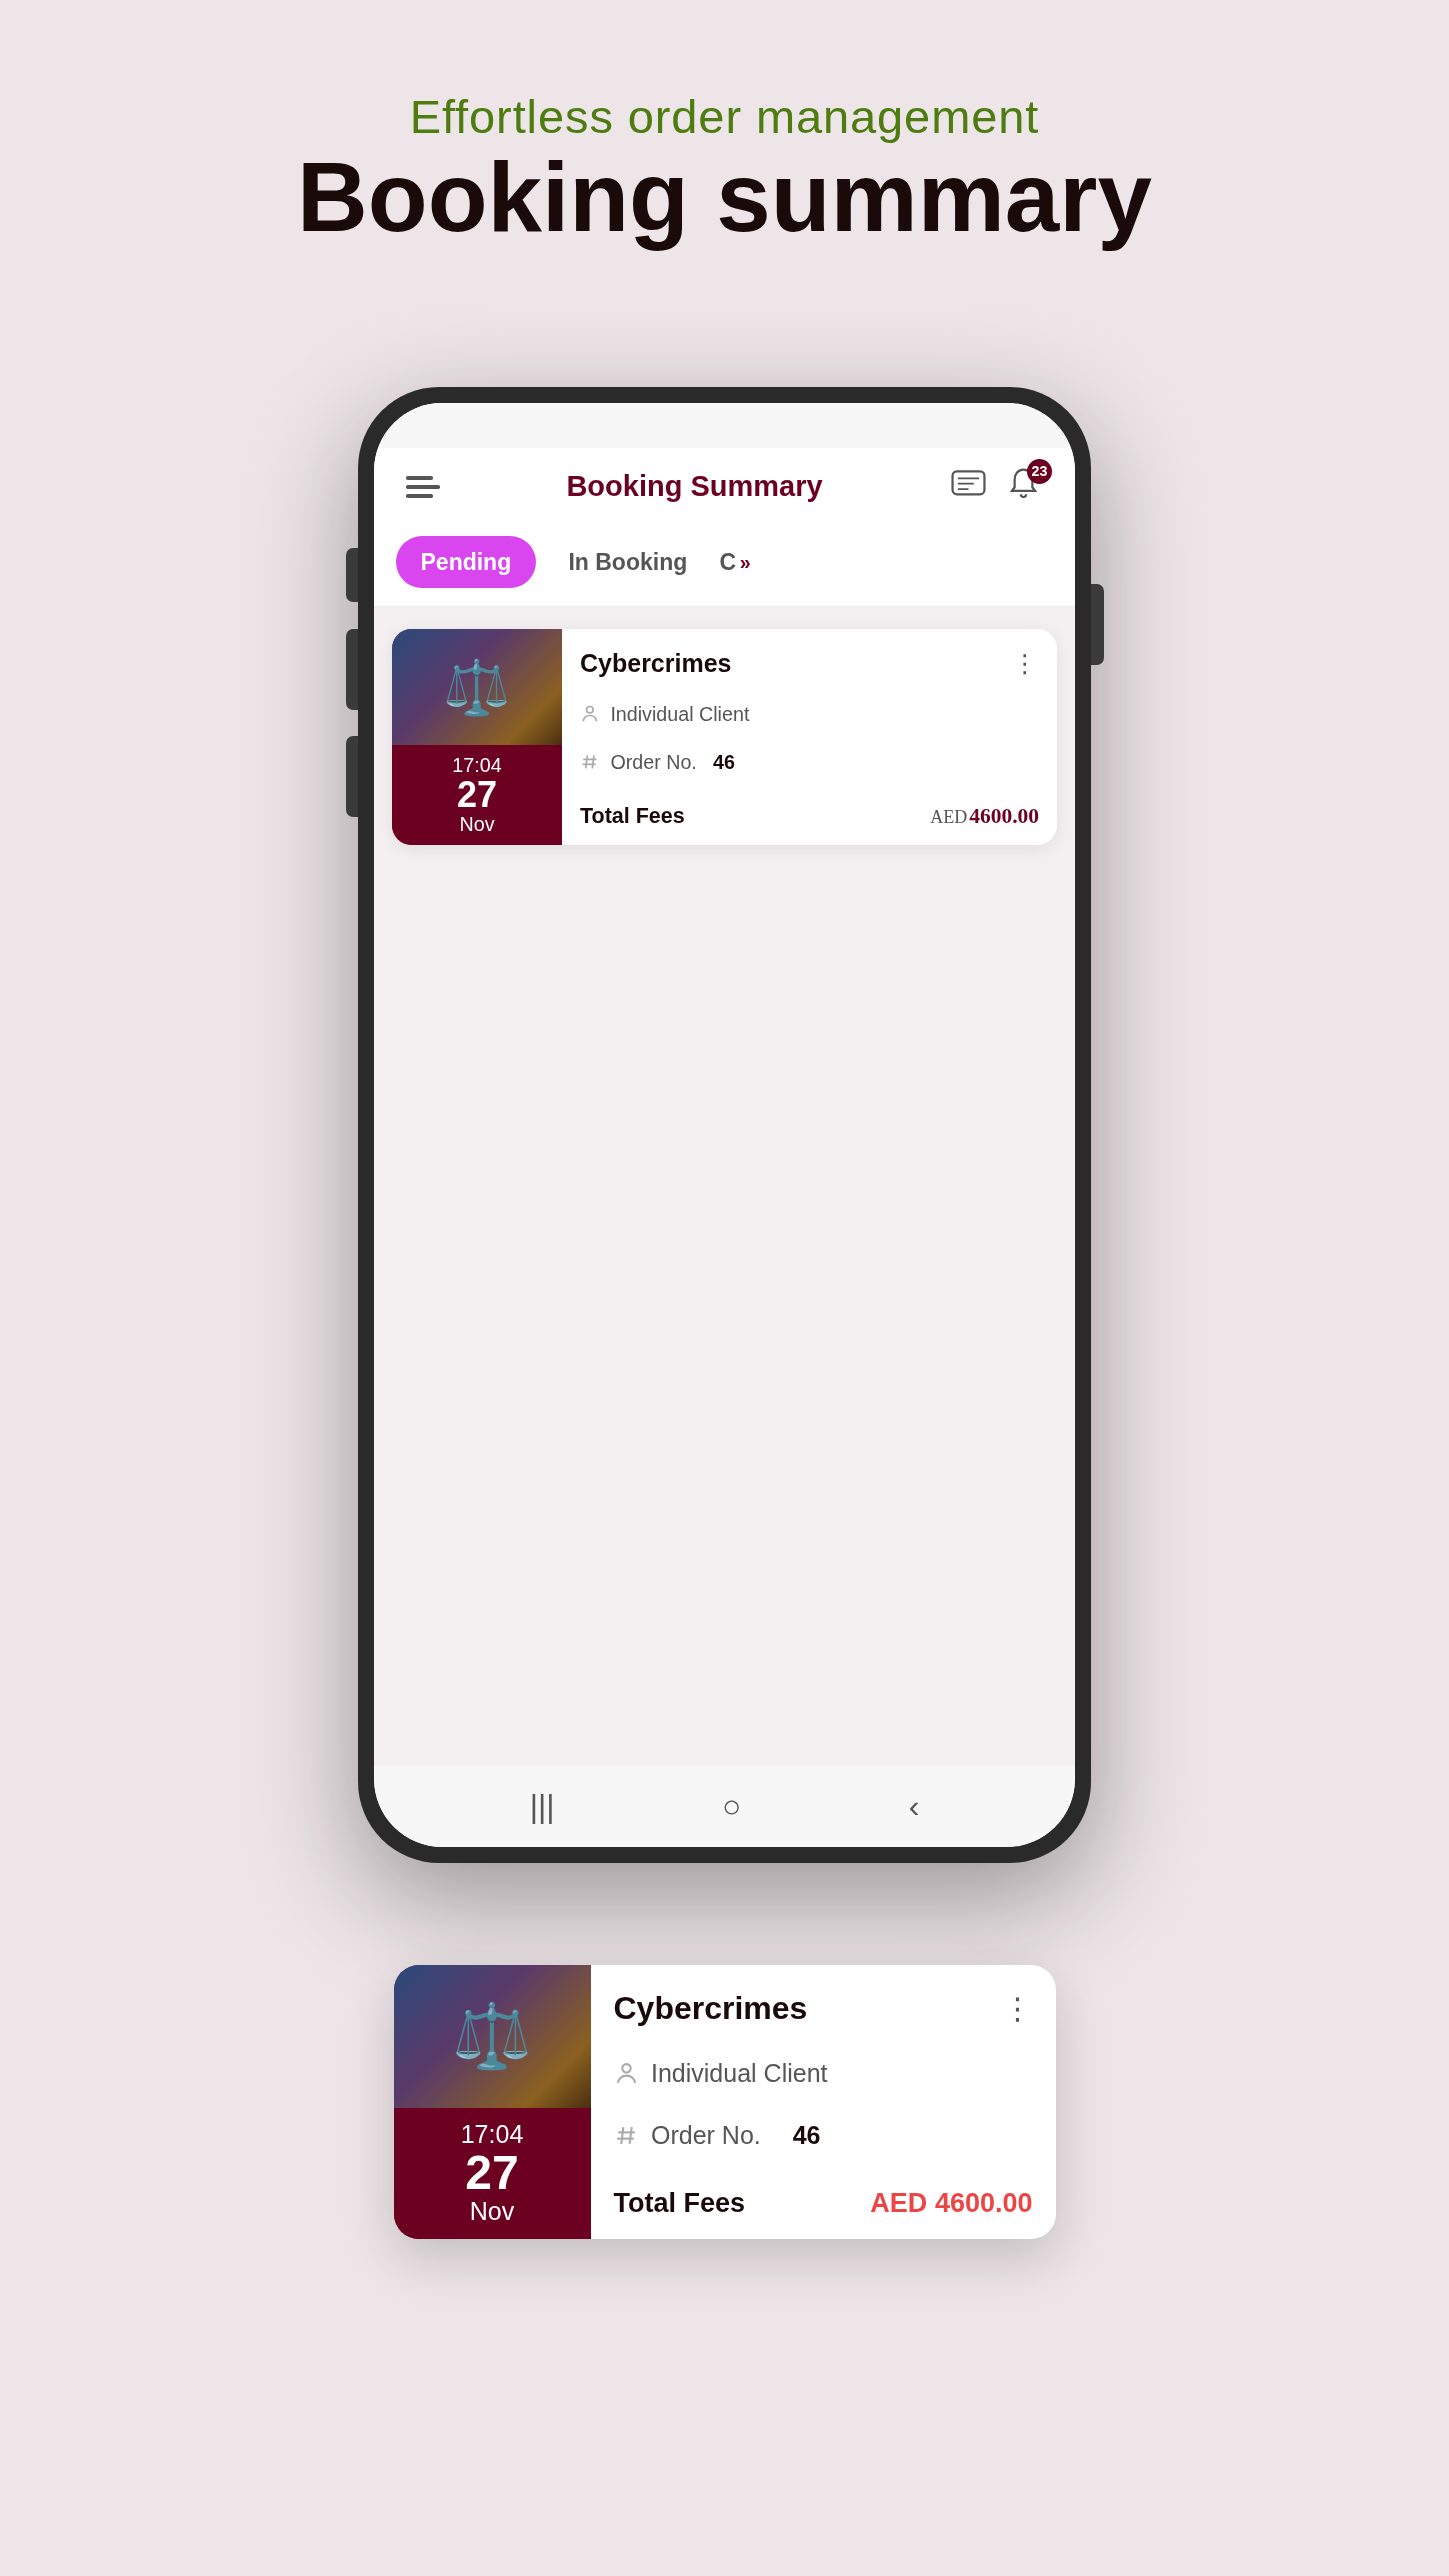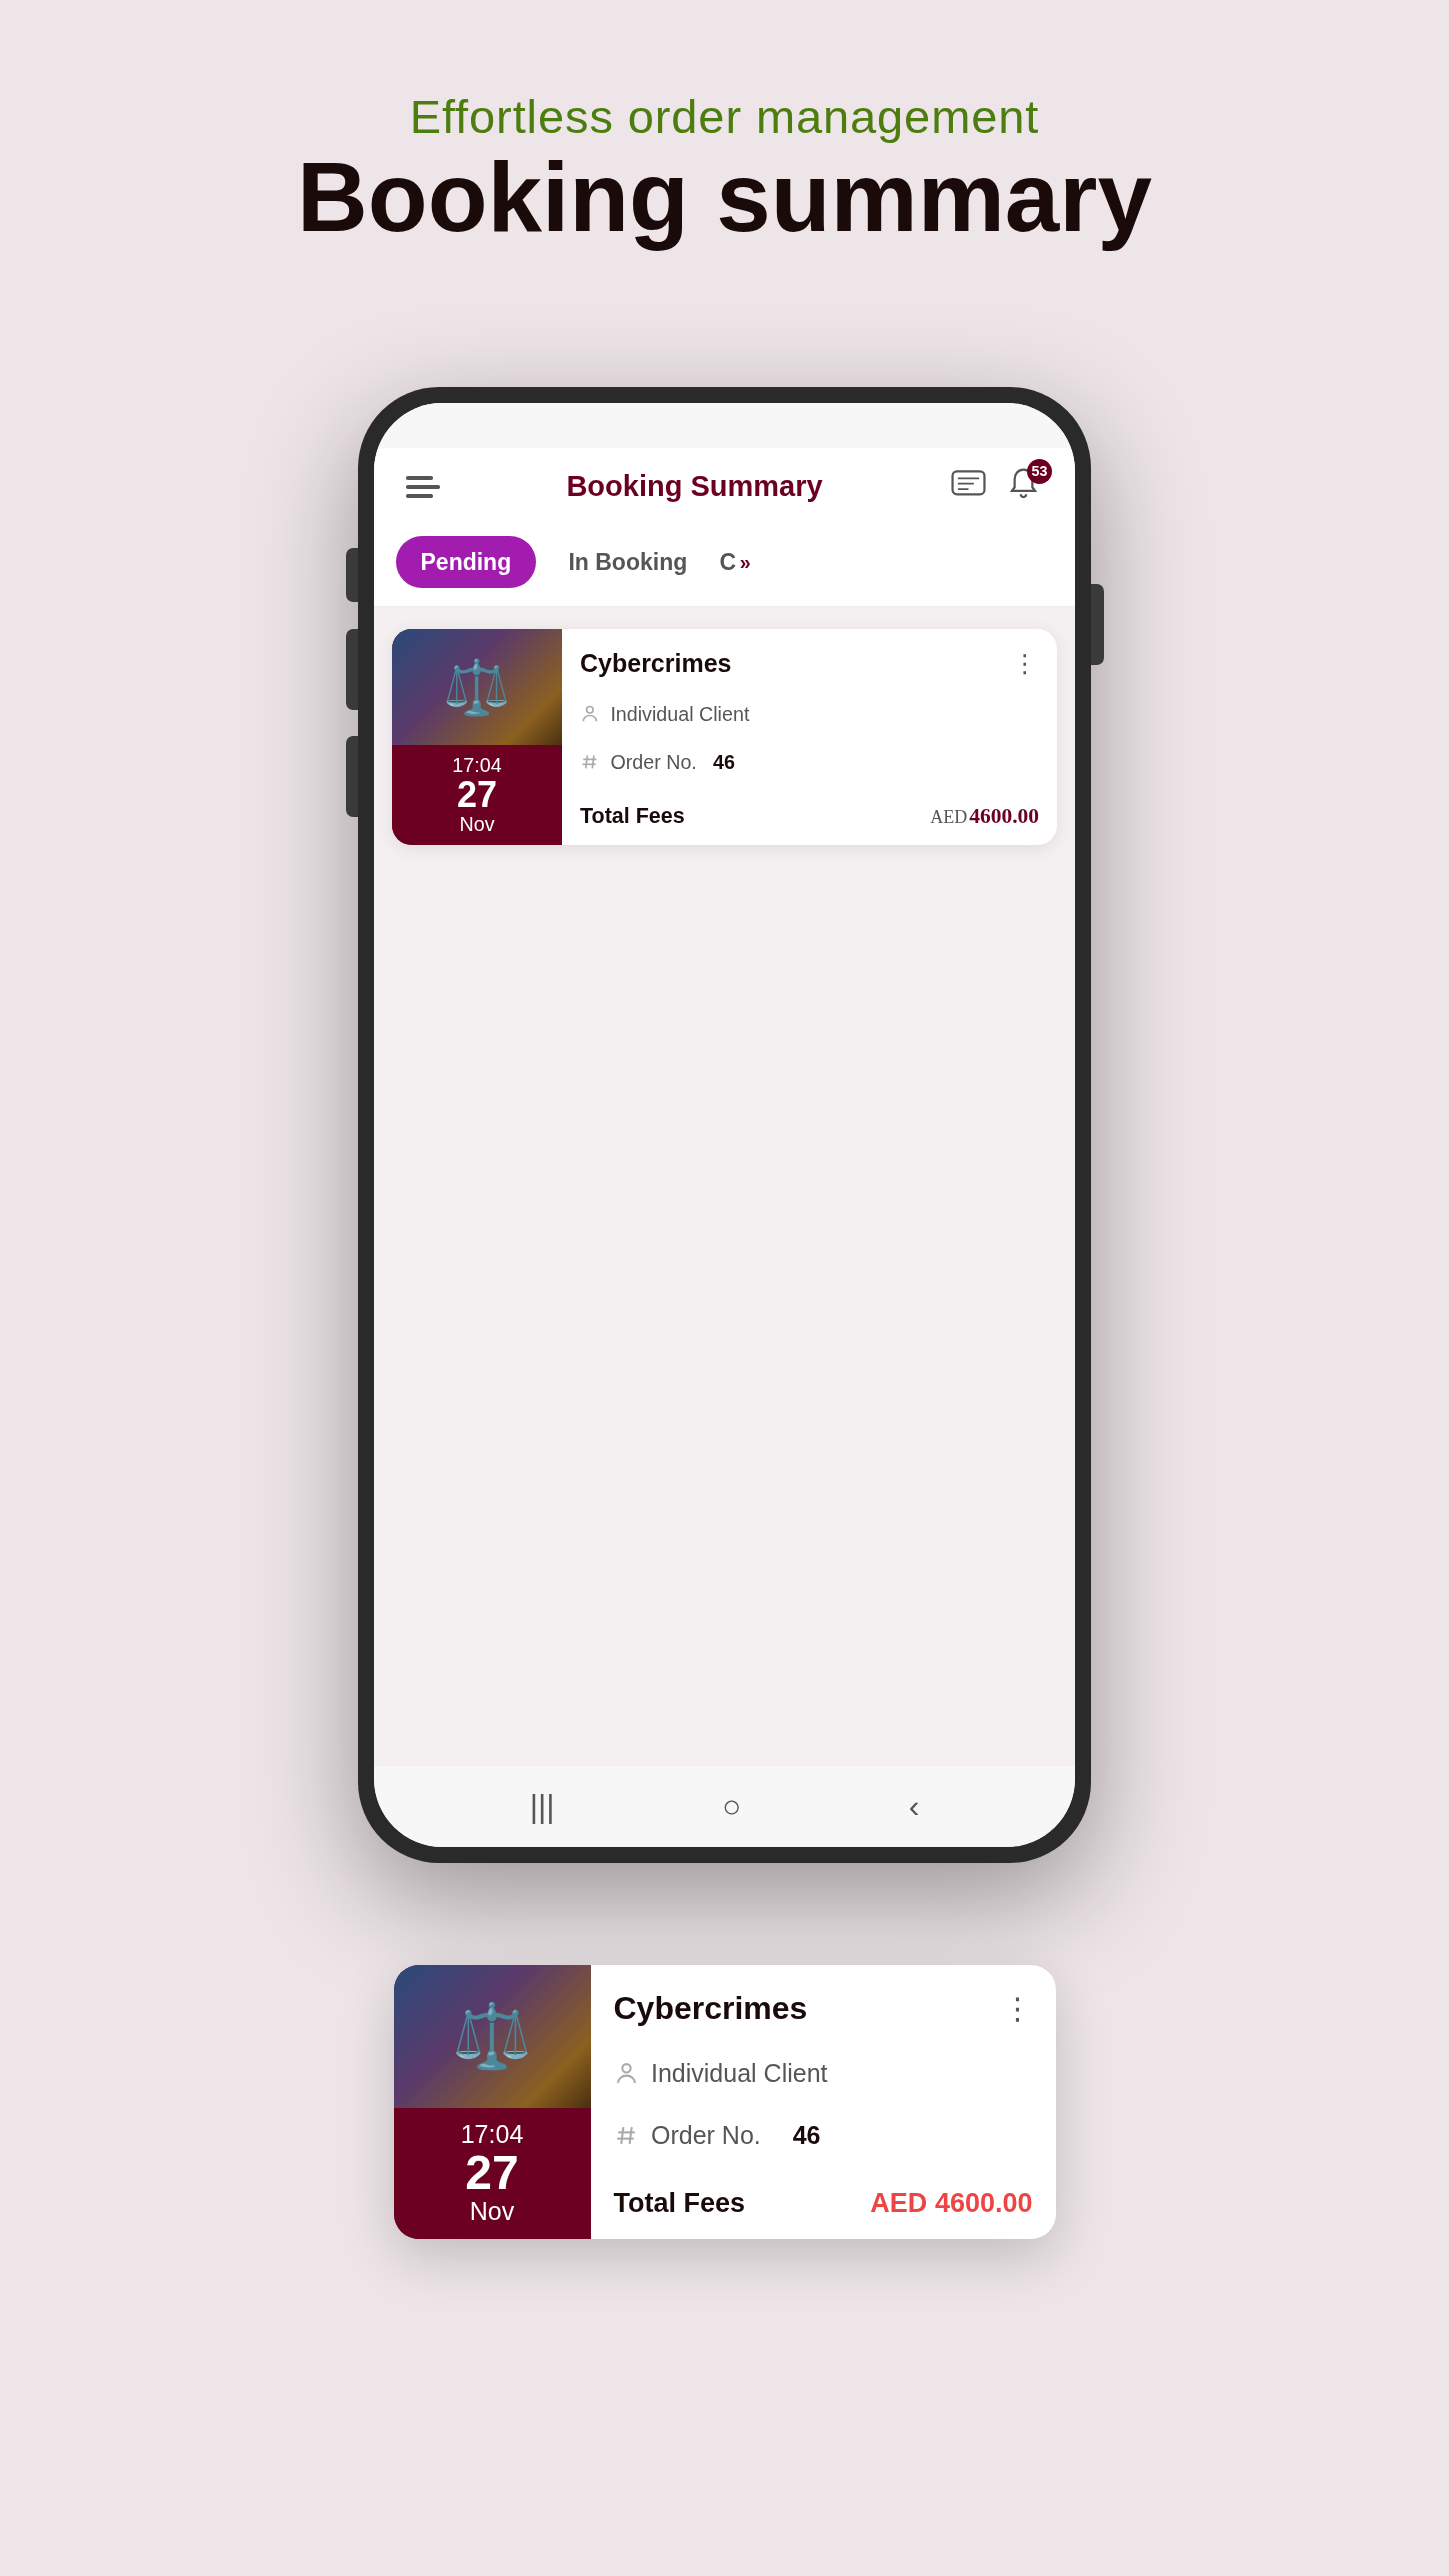--- a/index.html
+++ b/index.html
@@ -130,21 +130,21 @@
       border-bottom: 0.9px solid #eee;
     }
     .tab {
       padding: 12.5px 25px;
       border-radius: 27px;
       font-size: 23px;
       font-weight: 600;
       cursor: pointer;
     }
     .tab-active {
-      background: #a21caf;
+      background: #d946ef;
       color: #fff;
     }
     .tab-inactive {
       background: transparent;
       color: #555;
     }
     .tab-more {
       display: flex;
       align-items: center;
       gap: 3.6px;
@@ -489,21 +489,21 @@
               <line x1="10" y1="14" x2="34" y2="14" stroke="#555" stroke-width="2"></line>
               <line x1="10" y1="20" x2="28" y2="20" stroke="#555" stroke-width="2"></line>
               <line x1="10" y1="26" x2="22" y2="26" stroke="#555" stroke-width="2"></line>
             </svg>
           </div>
           <div class="bell-icon-wrap">
             <svg class="icon-svg" viewBox="0 0 44 44" fill="none" xmlns="http://www.w3.org/2000/svg">
               <path d="M22 4C16 4 12 9 12 15v9l-3 4h26l-3-4v-9c0-6-4-11-10-11z" stroke="#555" stroke-width="2.5" fill="none"></path>
               <path d="M19 32c0 1.7 1.3 3 3 3s3-1.3 3-3" stroke="#555" stroke-width="2.5" fill="none"></path>
             </svg>
-            <div class="badge">53</div>
+            <div class="badge">23</div>
           </div>
         </div>
       </div>
 
       <div class="tabs">
         <div class="tab tab-active">
           <span>Pending</span>
         </div>
         <div class="tab tab-inactive">
           <span>In Booking</span>

